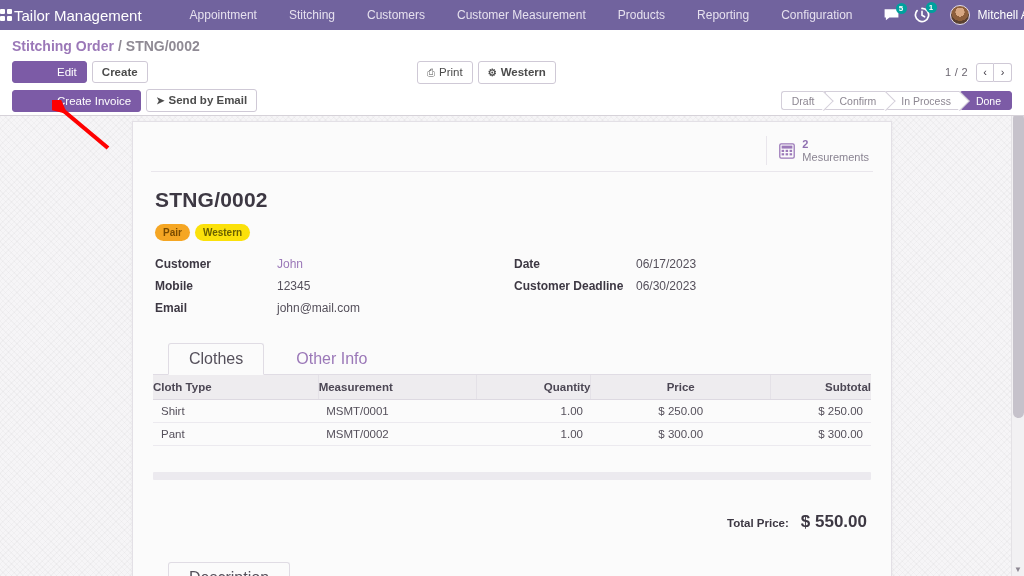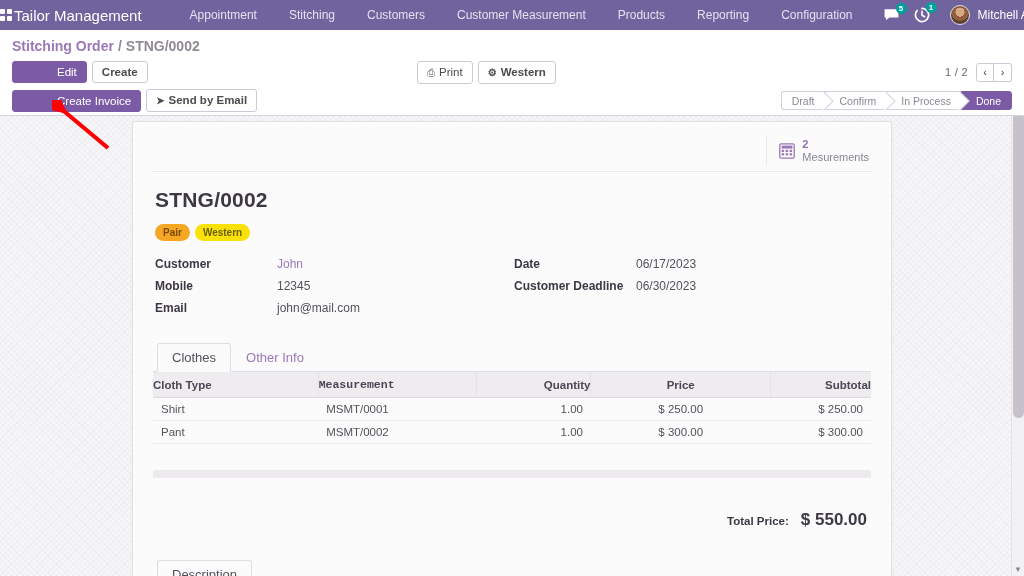--- a/index.html
+++ b/index.html
@@ -286,27 +286,28 @@
   .fvalue.link { color: #9b78b8; cursor: pointer; }
 
   
   .notebook { margin: 0 2px; }
   .tabs {
     display: flex;
     border-bottom: 1px solid #e0dce4;
     padding-left: 4px;
   }
   .tab {
-    font-size: 13px;
-    padding: 6px 14px;
+    font-size: 16px;
+    padding: 6px 20px;
     color: #9b78b8;
     cursor: pointer;
     border: 1px solid transparent;
     margin-bottom: -1px;
     border-radius: 3px 3px 0 0;
+    margin-left: 11px;
   }
   .tab.active {
     color: #55505b;
     background: #fbfbfb;
     border-color: #e0dce4;
     border-bottom-color: #fbfbfb;
   }
 
   table.lines {
     width: 100%;
@@ -543,21 +544,21 @@
       <div class="notebook">
         <div class="tabs">
           <div class="tab active">Clothes</div>
           <div class="tab">Other Info</div>
         </div>
 
         <table class="lines">
           <thead>
             <tr>
               <th class="c-left" style="width:23%;">Cloth Type</th>
-              <th class="c-left" style="width:22%;font-family:Liberation Mono, monospace;">Measurement</th>
+              <th class="c-left" style="width:22%;">Measurement</th>
               <th class="c-right" style="width:16%;">Quantity</th>
               <th class="c-center" style="width:25%;">Price</th>
               <th class="c-right" style="width:14%;">Subtotal</th>
             </tr>
           </thead>
           <tbody>
             <tr>
               <td class="c-left">Shirt</td>
               <td class="c-left">MSMT/0001</td>
               <td class="c-right">1.00</td>

